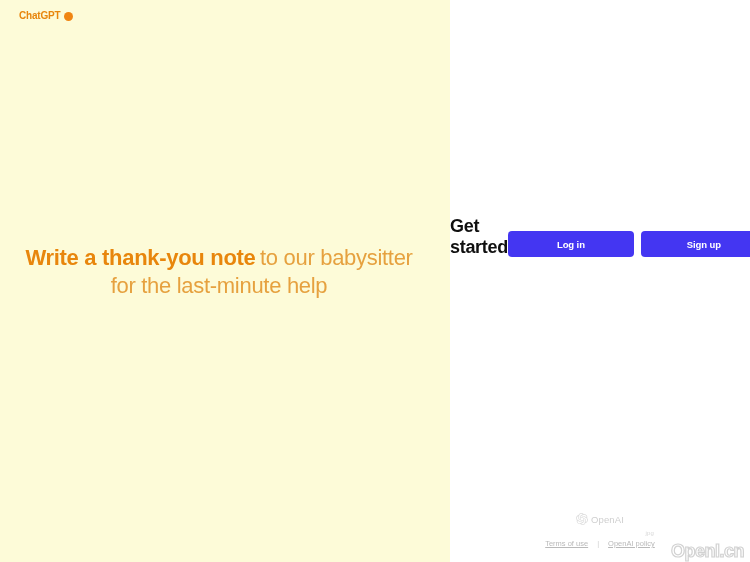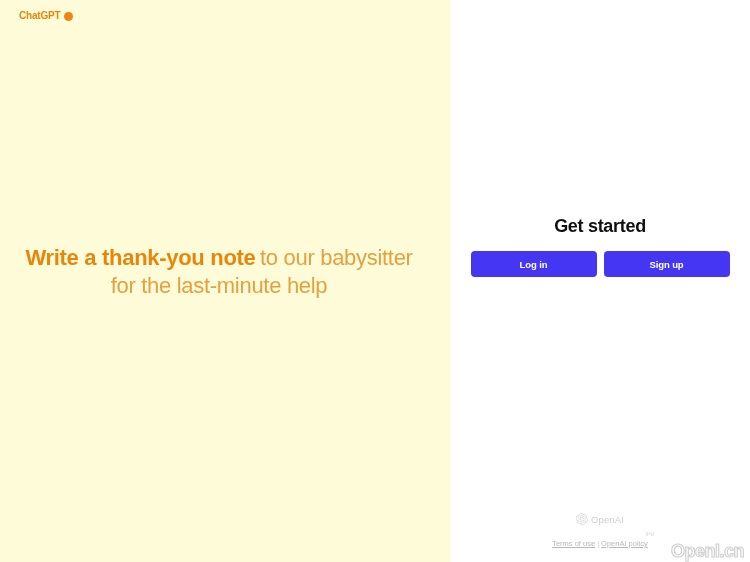--- a/index.html
+++ b/index.html
@@ -82,21 +82,21 @@
     background: #ffffff;
     position: relative;
     box-sizing: border-box;
   }
   .auth-block {
     position: absolute;
     left: 0;
     right: 0;
     top: 216px;
     display: flex;
-    flex-direction: column;
+    flex-direction: row;
     align-items: center;
   }
   .get-started {
     font-size: 18px;
     font-weight: bold;
     color: #101010;
     letter-spacing: -0.3px;
     margin: 0 0 14px 0;
   }
   .auth-buttons {
@@ -144,21 +144,21 @@
   }
   .openai-text {
     font-size: 9.5px;
     color: #cfcfcf;
     font-weight: normal;
     letter-spacing: 0.1px;
   }
   .footer-links {
     display: flex;
     align-items: center;
-    gap: 2px;
+    gap: 9px;
     font-size: 7.5px;
     color: #b9b9b9;
     justify-content: space-between;
   }
   .footer-link {
     color: #b9b9b9;
     text-decoration: underline;
     cursor: pointer;
   }
   .footer-sep {

